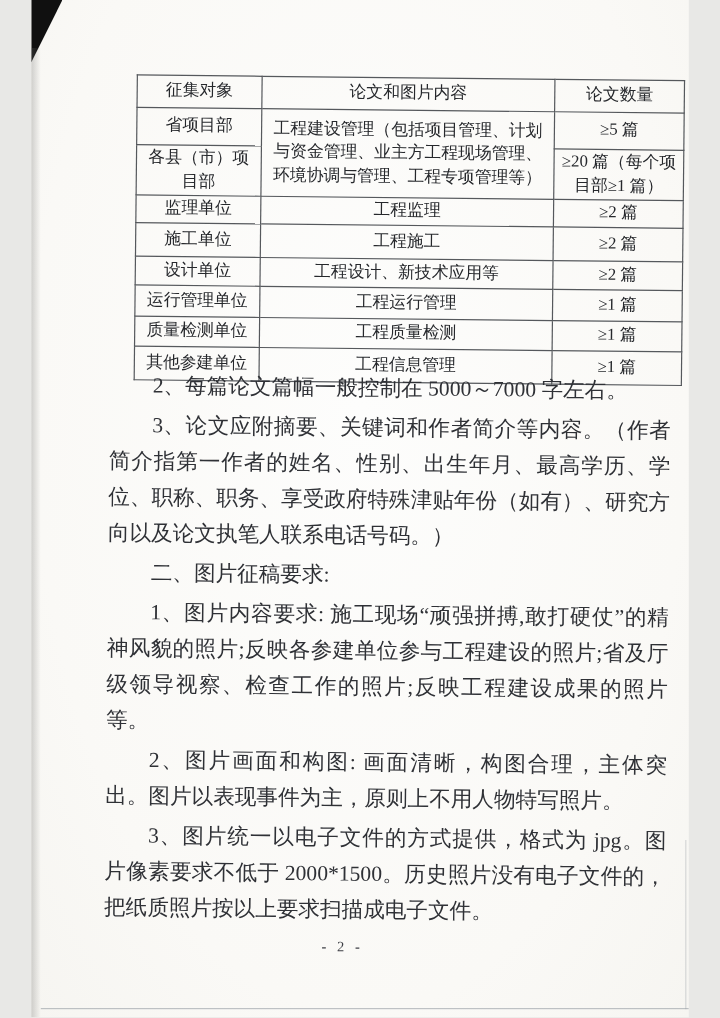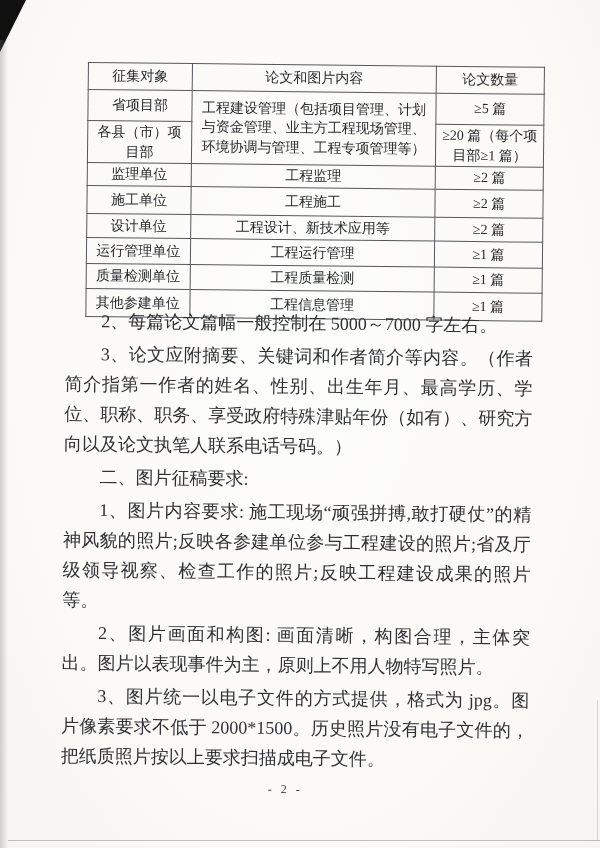--- a/index.html
+++ b/index.html
@@ -1,21 +1,21 @@
 <!DOCTYPE html>
 <html><head>
 <meta charset="utf-8">
 <style>
   * { margin: 0; padding: 0; box-sizing: border-box; }
   html, body { background: #e8e8e6; }
   body { font-family: "Liberation Serif", "DejaVu Serif", serif; }
 
   .page {
     position: relative;
-    width: 600px;
+    width: 548px;
     height: 848px;
     margin: 0 auto;
     background: radial-gradient(ellipse at 50% 40%, #fdfdfc 0%, #faf9f6 70%, #f6f5f1 100%);
     overflow: hidden;
     color: #2f3136;
   }
 
   
   .corner-black {
     position: absolute; left: 0; top: 0;

